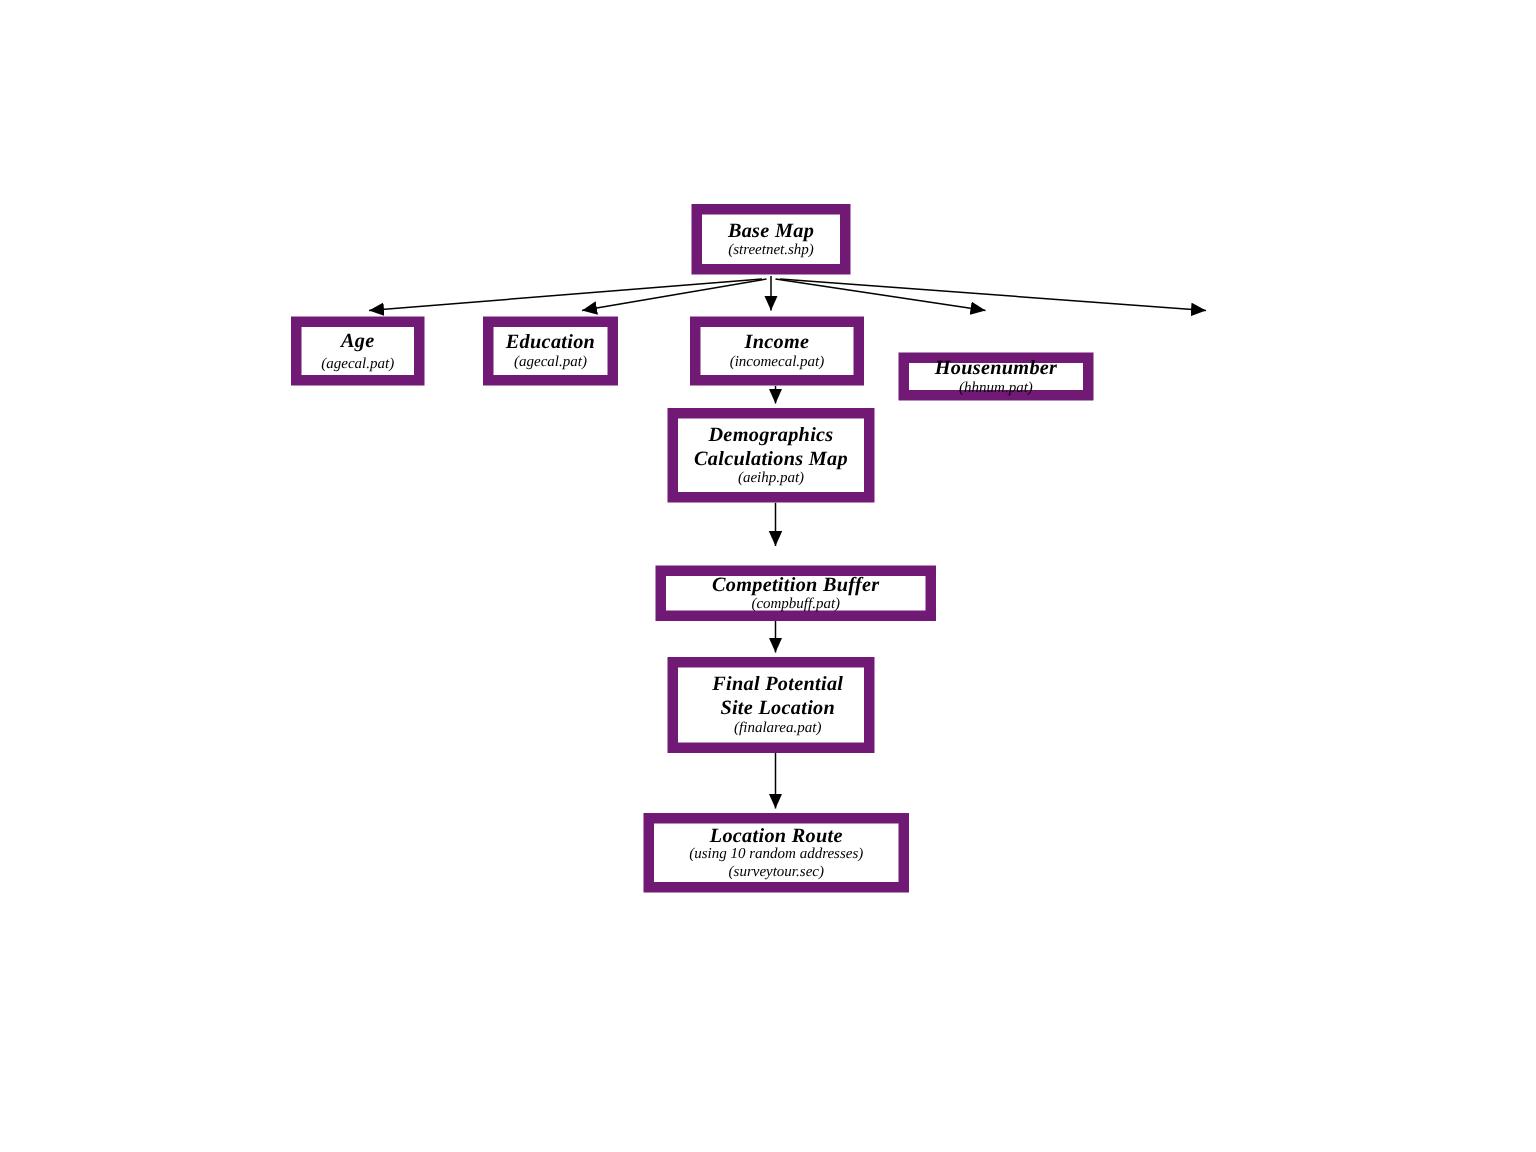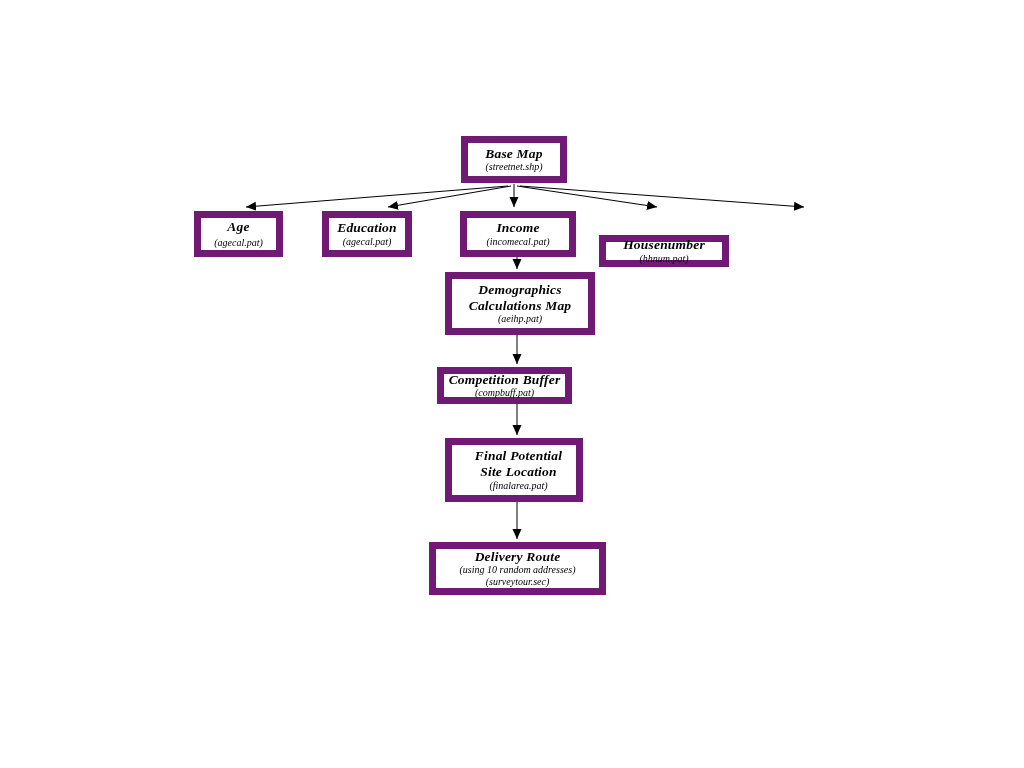--- a/index.html
+++ b/index.html
@@ -47,22 +47,22 @@
     font-size: 10px;
     line-height: 1.2;
   }
   
   .n-base        { left: 461px; top: 136px; width: 106px; height: 47px; }
   .n-age         { left: 194px; top: 211px; width:  89px; height: 46px; justify-content: space-between; }
   .n-education   { left: 322px; top: 211px; width:  90px; height: 46px; }
   .n-income      { left: 460px; top: 211px; width: 116px; height: 46px; }
   .n-housenumber { left: 599px; top: 211px; width: 130px; height: 32px; margin-top: 24px; }
   .n-popden      { left: 762px; top: 211px; width: 153px; height: 46px; }
-  .n-demo        { left: 445px; top: 272px; width: 150px; height: 63px; }
-  .n-comp        { left: 437px; top: 367px; width: 135px; height: 37px; }
+  .n-demo        { left: 445px; top: 272px; width: 138px; height: 63px; }
+  .n-comp        { left: 437px; top: 377px; width: 187px; height: 37px; }
   .n-final       { left: 445px; top: 438px; width: 138px; height: 64px; padding-left: 12px; }
   .n-delivery    { left: 429px; top: 542px; width: 177px; height: 53px; }
   .edge {
     stroke: #000000;
     stroke-width: 1;
     fill: none;
   }
 </style>
 </head>
 <body>
@@ -121,18 +121,18 @@
     <div class="node-title">Competition Buffer</div>
     <div class="node-sub">(compbuff.pat)</div>
   </div>
 
   <div class="node n-final">
     <div class="node-title">Final Potential Site Location</div>
     <div class="node-sub">(finalarea.pat)</div>
   </div>
 
   <div class="node n-delivery">
-    <div class="node-title">Delivery Route</div>
+    <div class="node-title">Location Route</div>
     <div class="node-sub">(using 10 random addresses)</div>
     <div class="node-sub">(surveytour.sec)</div>
   </div>
 
 </div>
 
 </body></html>

